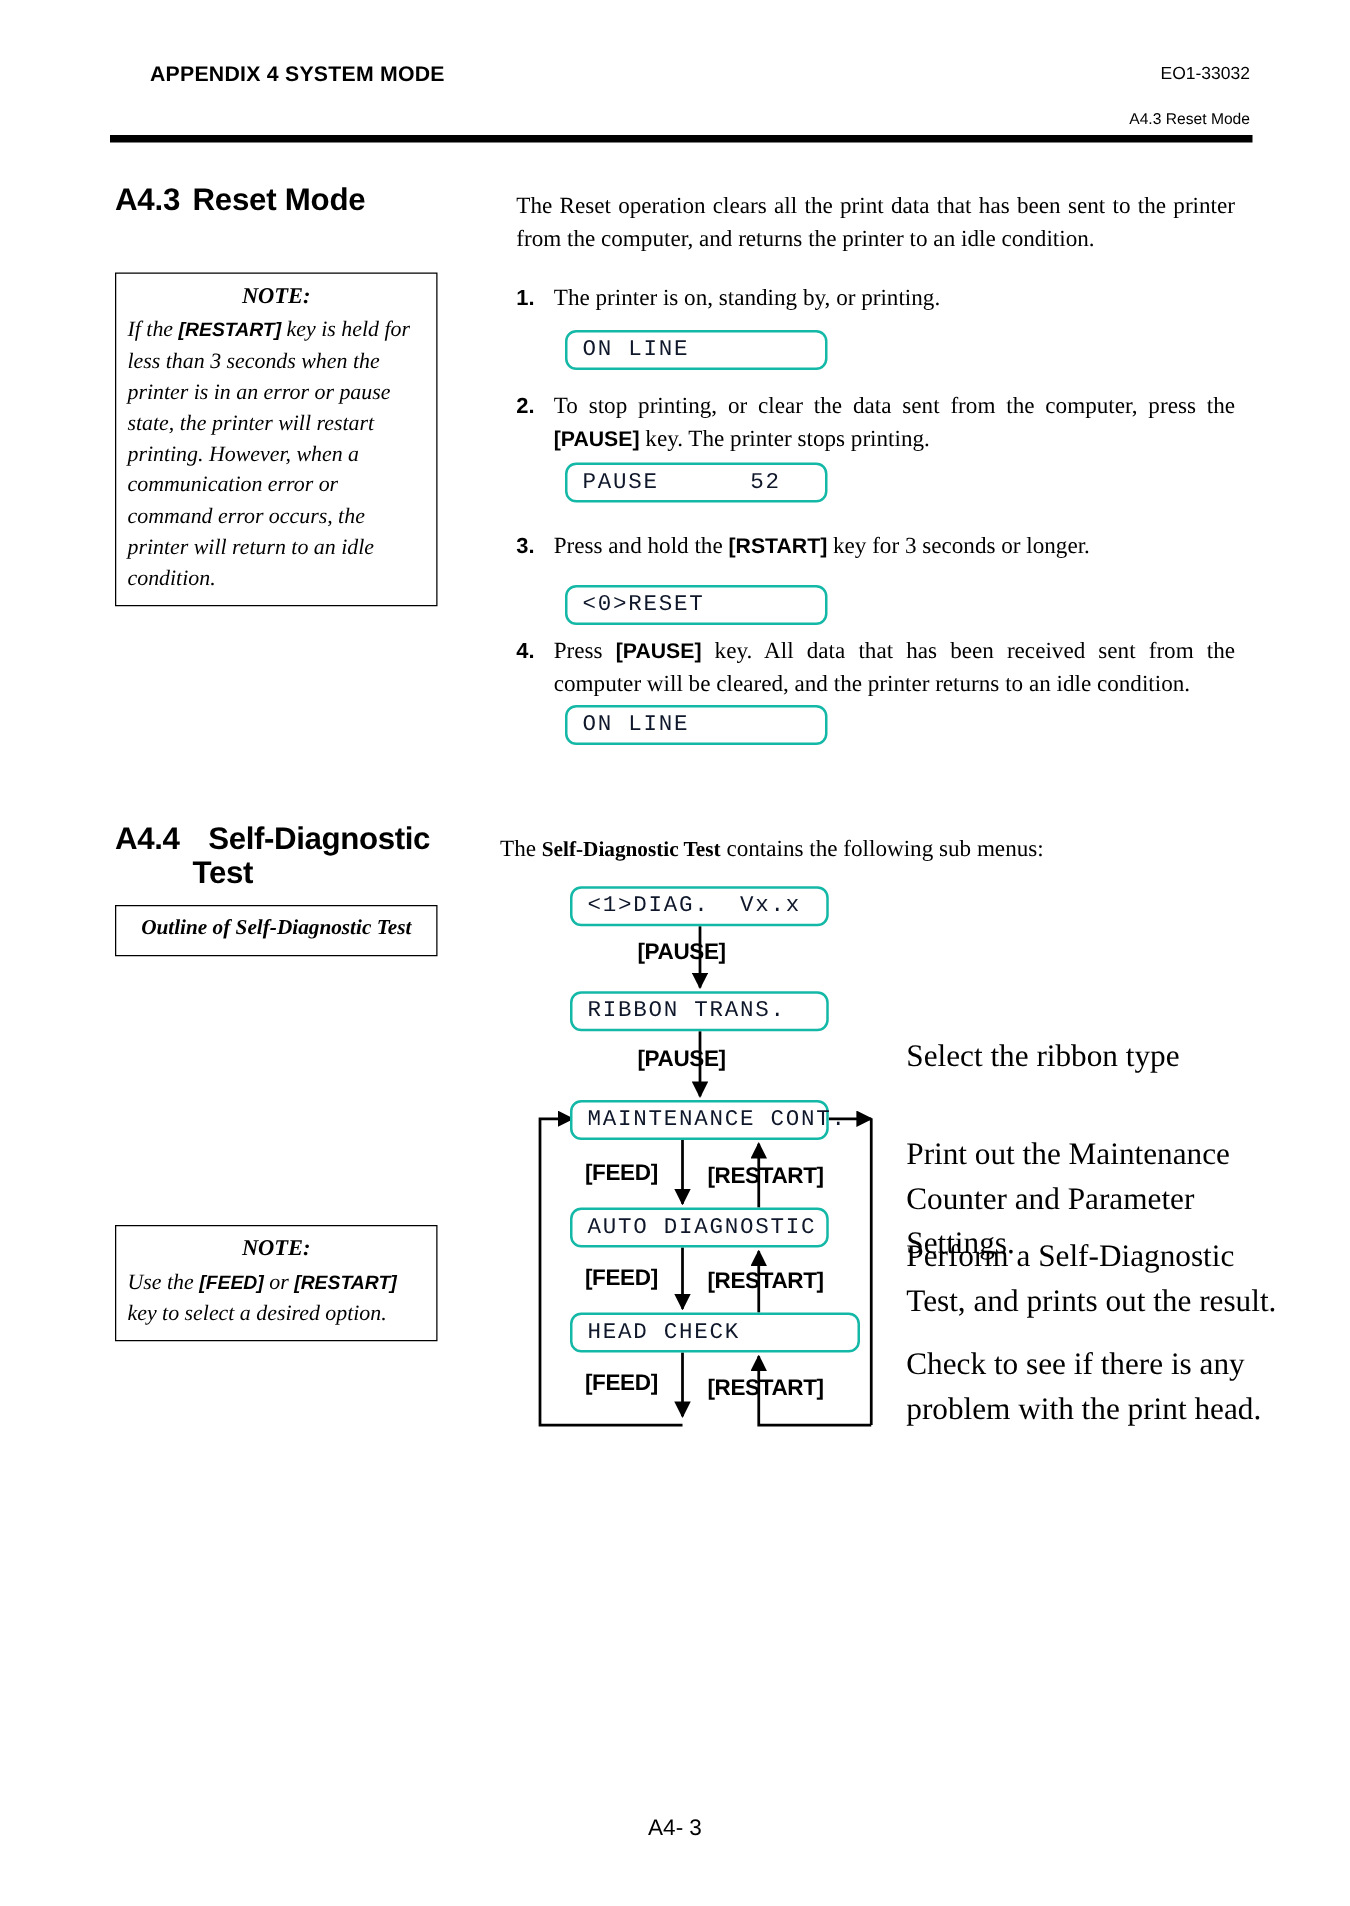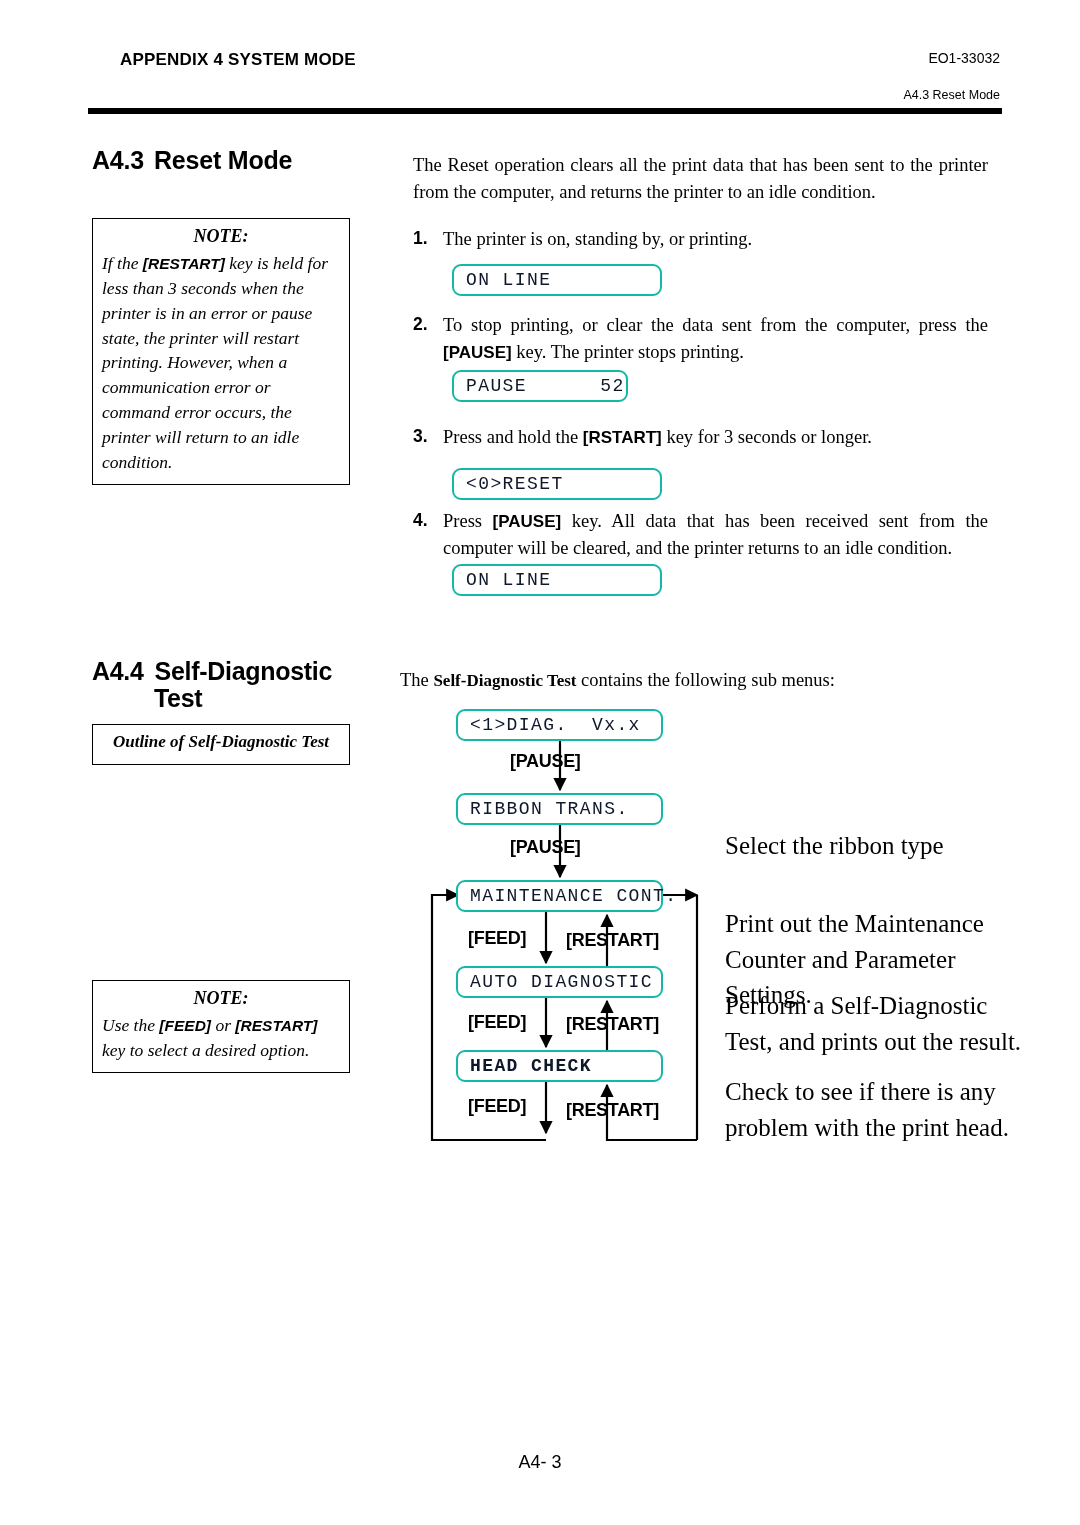--- a/index.html
+++ b/index.html
@@ -22,21 +22,21 @@
 
   
   #sec43-title{position:absolute;left:92px;top:146px;
       font-family:"Liberation Sans", sans-serif;font-weight:bold;
       font-size:25px;letter-spacing:-.2px;}
   #sec43-title .num{margin-right:10px;}
 
   #sec44-title{position:absolute;left:92px;top:658px;width:270px;
       font-family:"Liberation Sans", sans-serif;font-weight:bold;
       font-size:25px;line-height:1.08;letter-spacing:-.3px;}
-  #sec44-title .num{margin-right:11px;}
+  #sec44-title .num{margin-right:23px;}
   #sec44-title .l2{display:block;margin-left:62px;}
 
   .note-box{position:absolute;border:1.6px solid #000;background:#fff;
       box-sizing:border-box;padding:7px 9px 9px 9px;}
   .note-hd{text-align:center;font-weight:bold;font-style:italic;
       font-size:18px;margin-bottom:4px;}
   .note-body{font-style:italic;font-size:17.5px;line-height:1.42;}
   .note-body b{font-family:"Liberation Sans", sans-serif;font-weight:bold;
       font-style:italic;font-size:15.5px;}
 
@@ -67,30 +67,30 @@
 
   #subintro{left:400px;top:667px;width:575px;}
 
   
   .lcd{position:absolute;box-sizing:border-box;border:2px solid #14b8a6;
       border-radius:9px;background:#fff;
       font-family:"Liberation Mono", monospace;font-size:18px;
       letter-spacing:1.4px;color:#0f172a;
       display:flex;align-items:center;padding-left:12px;white-space:pre;}
   #lcd-online1{left:452px;top:264px;width:210px;height:32px;}
-  #lcd-pause  {left:452px;top:370px;width:176px;height:32px;}
+  #lcd-pause  {left:452px;top:370px;width:210px;height:32px;}
   #lcd-reset  {left:452px;top:468px;width:210px;height:32px;}
   #lcd-online2{left:452px;top:564px;width:210px;height:32px;}
 
   
   #fc-diag  {left:456px;top:709px;width:207px;height:32px;}
   #fc-ribbon{left:456px;top:793px;width:207px;height:32px;}
   #fc-maint {left:456px;top:880px;width:207px;height:32px;}
   #fc-auto  {left:456px;top:966px;width:207px;height:32px;}
-  #fc-head  {left:456px;top:1050px;width:207px;height:32px;font-weight:bold;}
+  #fc-head  {left:456px;top:1050px;width:232px;height:32px;}
 
   
   .keylab{position:absolute;font-family:"Liberation Sans", sans-serif;
       font-weight:bold;font-size:18px;letter-spacing:-.3px;}
   #k-pause1{left:510px;top:751px;}
   #k-pause2{left:510px;top:837px;}
   #k-feed1 {left:468px;top:928px;}
   #k-rest1 {left:566px;top:930px;}
   #k-feed2 {left:468px;top:1012px;}
   #k-rest2 {left:566px;top:1014px;}

